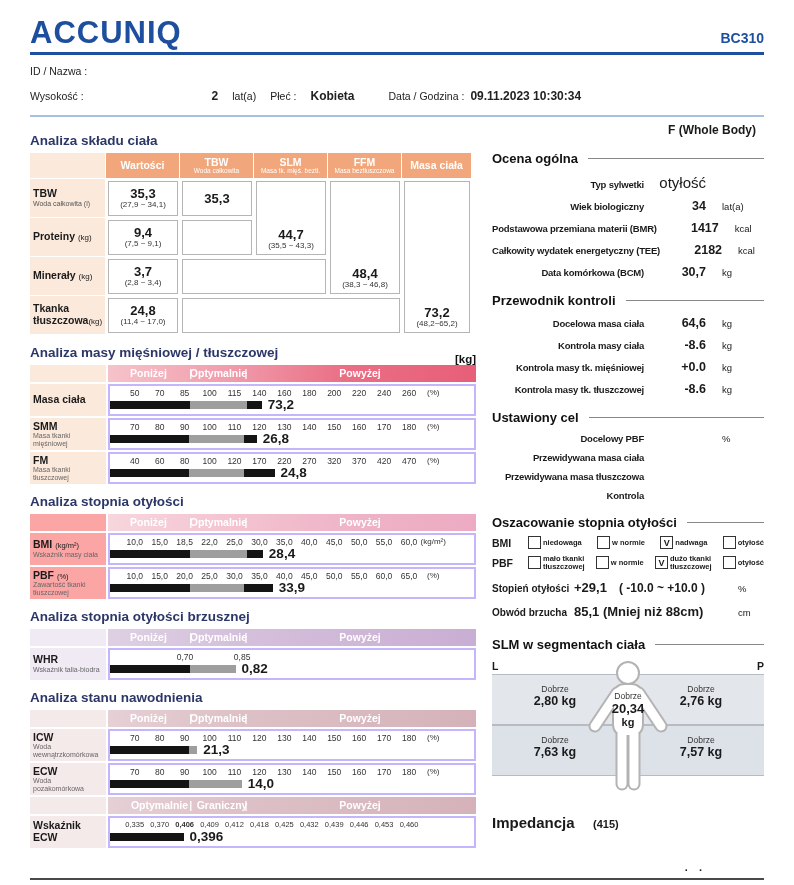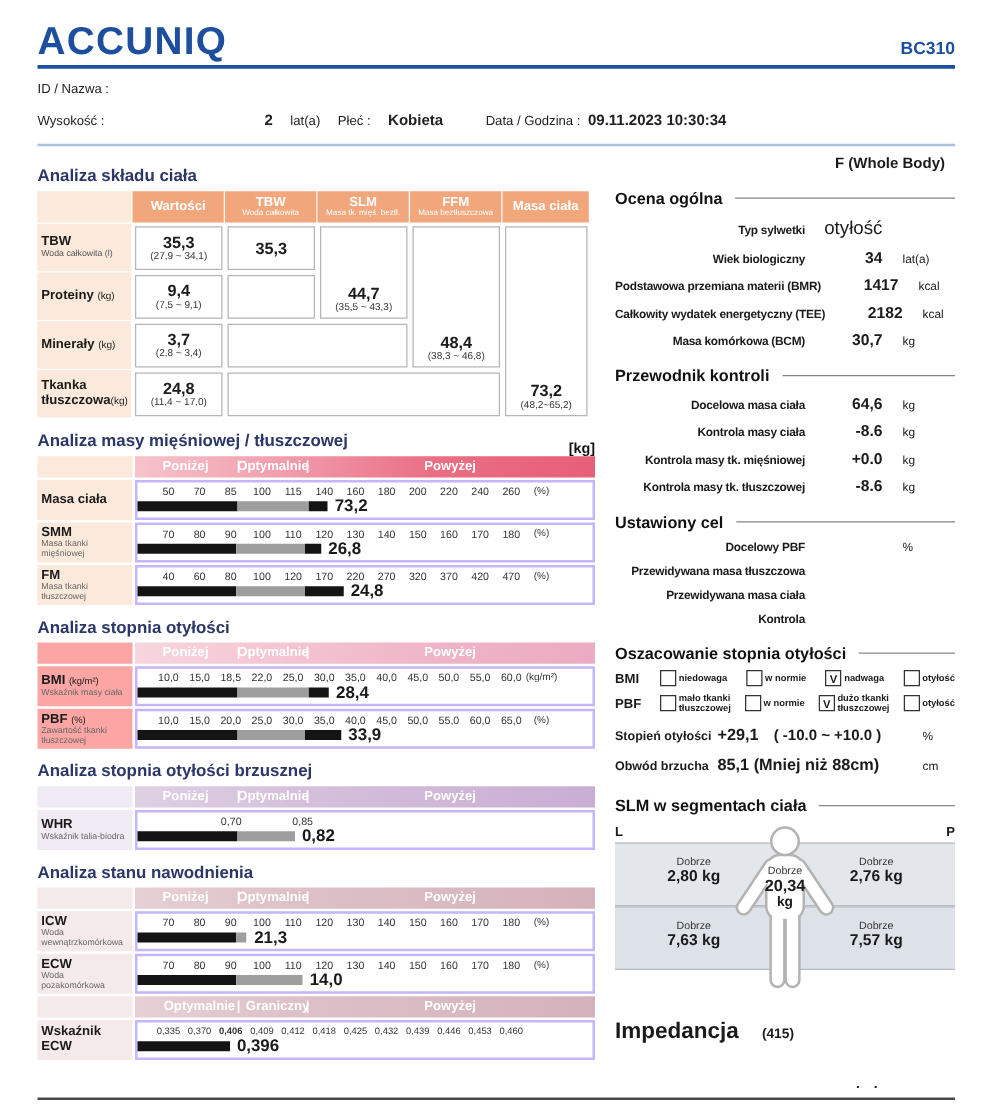--- a/index.html
+++ b/index.html
@@ -109,21 +109,21 @@
   .seg-cell .st{font-size:8.5px;color:#333;}
   .seg-cell .sv{font-size:12.5px;font-weight:bold;}
   .seg-al{top:24px;left:18px;} .seg-ar{top:24px;right:18px;}
   .seg-ll{top:75px;left:18px;} .seg-lr{top:75px;right:18px;}
   .seg-body{position:absolute;left:50%;transform:translateX(-50%);top:0;height:136px;}
   .seg-trunk{position:absolute;left:50%;transform:translateX(-50%);top:32px;text-align:center;line-height:1.15;}
   .seg-trunk .st{font-size:8.5px;color:#333;}
   .seg-trunk .sv{font-size:13px;font-weight:bold;}
   .seg-trunk .su{font-size:11px;font-weight:bold;}
   .imp-row{margin-top:18px;font-weight:bold;}
-  .imp-label{font-size:18px;}
+  .imp-label{font-size:15px;}
   .imp-value{font-size:11px;margin-left:14px;}
   
   .footer-dots{position:absolute;right:88px;bottom:12px;font-size:11px;font-weight:bold;letter-spacing:4px;}
   .rule-bottom{position:absolute;left:30px;right:30px;bottom:5px;border-top:2px solid #4a4a4a;}
 </style>
 </head>
 <body>
 
 <div class="page">
 
@@ -567,21 +567,21 @@
         <span class="rlabel">Podstawowa przemiana materii (BMR)</span>
         <span class="rvalue">1417</span>
         <span class="runit">kcal</span>
       </div>
       <div class="rrow">
         <span class="rlabel">Całkowity wydatek energetyczny (TEE)</span>
         <span class="rvalue">2182</span>
         <span class="runit">kcal</span>
       </div>
       <div class="rrow">
-        <span class="rlabel">Masa komórkowa (BCM)</span>
+        <span class="rlabel">Data komórkowa (BCM)</span>
         <span class="rvalue">30,7</span>
         <span class="runit">kg</span>
       </div>
 
       <div class="rheading">
           <span>Przewodnik kontroli</span>
         </div>
       <div class="rrow">
         <span class="rlabel">Docelowa masa ciała</span>
         <span class="rvalue">64,6</span>
@@ -605,26 +605,26 @@
 
       <div class="rheading">
           <span>Ustawiony cel</span>
         </div>
       <div class="rrow">
         <span class="rlabel">Docelowy PBF</span>
         <span class="rvalue"></span>
         <span class="runit">%</span>
       </div>
       <div class="rrow">
-        <span class="rlabel">Przewidywana masa tłuszczowa</span>
+        <span class="rlabel">Przewidywana masa ciała</span>
         <span class="rvalue"></span>
         <span class="runit"></span>
       </div>
       <div class="rrow">
-        <span class="rlabel">Przewidywana masa ciała</span>
+        <span class="rlabel">Przewidywana masa tłuszczowa</span>
         <span class="rvalue"></span>
         <span class="runit"></span>
       </div>
       <div class="rrow">
         <span class="rlabel">Kontrola</span>
         <span class="rvalue"></span>
         <span class="runit"></span>
       </div>
 
       <div class="rheading">

